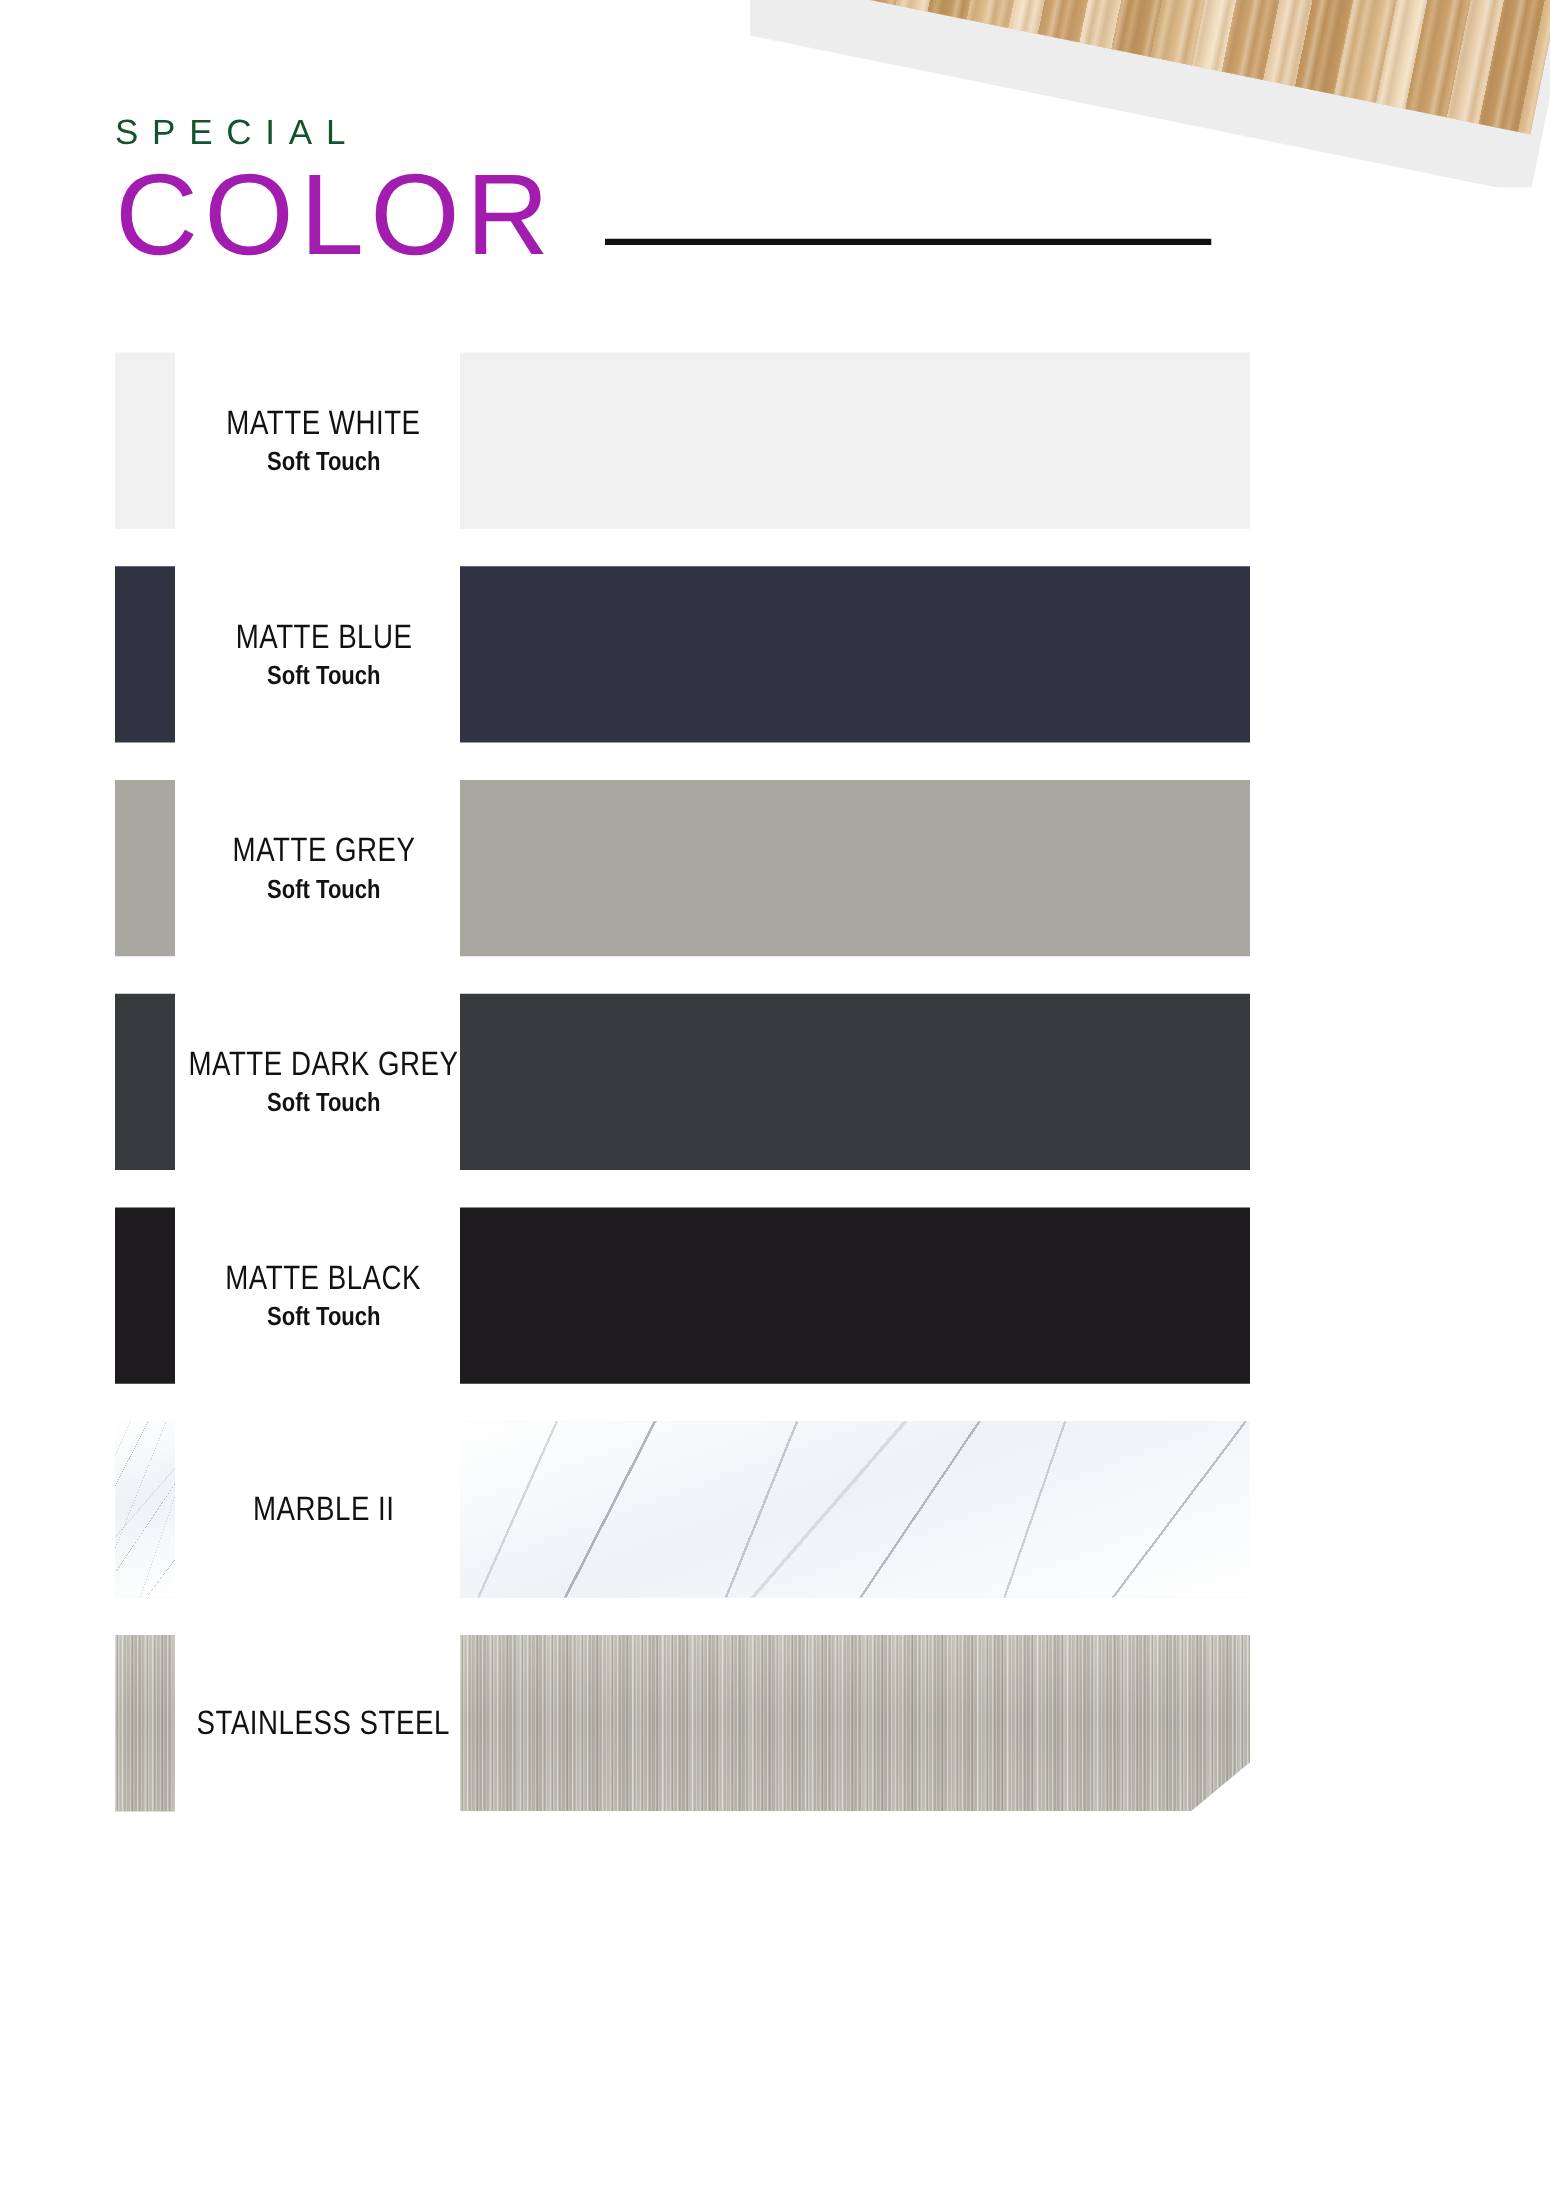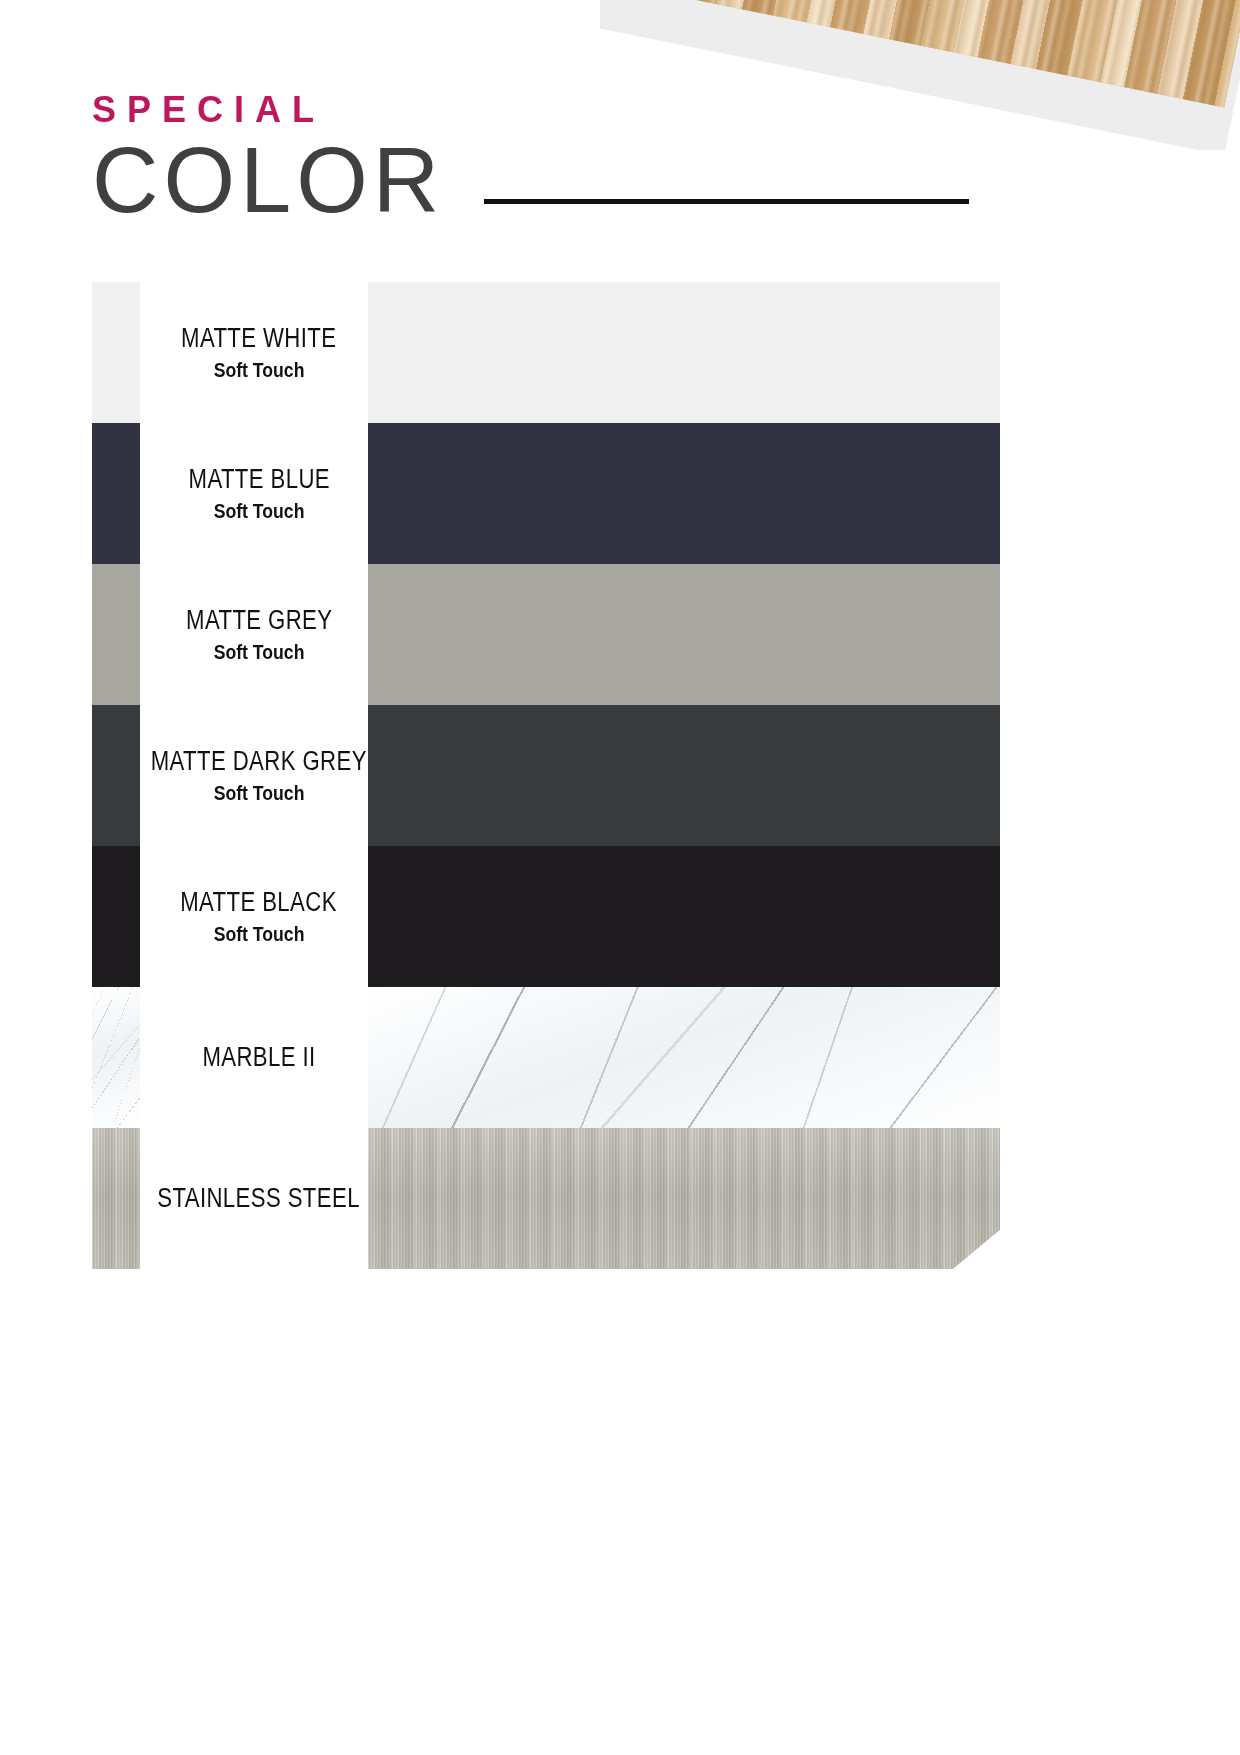--- a/index.html
+++ b/index.html
@@ -40,36 +40,36 @@
         rgba(234,208,172,1) 92px,
         rgba(234,208,172,1) 118px,
         rgba(196,152,96,1) 118px,
         rgba(196,152,96,1) 150px),
       linear-gradient(180deg, #e4c69b 0%, #cfa873 60%, #e8d2b0 100%);
   }
 
   
   .heading { position:absolute; left:92px; top:92px; }
   .heading-special {
-    font-size:36px; font-weight:700; letter-spacing:11px;
-    color:#be185d; line-height:1;
+    font-size:28px; font-weight:400; letter-spacing:11px;
+    color:#14532d; line-height:1;
   }
   .heading-row { display:flex; align-items:flex-end; margin-top:8px; }
   .heading-color {
     font-size:92px; font-weight:300; letter-spacing:5px;
-    color:#404040; line-height:0.96;
+    color:#a21caf; line-height:0.96;
   }
   .heading-rule {
     width:485px; height:5px; background:#111;
     margin-left:40px; margin-bottom:20px;
   }
 
   
   .rows { position:absolute; left:0; top:282px; width:1240px; }
-  .row { position:relative; height:141px; }
+  .row { position:relative; height:141px; margin-bottom:30px; }
   .row:last-child { margin-bottom:11px; }
 
   .chip { position:absolute; left:92px; top:0; width:48px; height:100%; }
   .label-block {
     position:absolute; left:150px; top:0; width:218px; height:100%;
     display:flex; flex-direction:column; align-items:center; justify-content:center;
   }
   .label-name {
     font-family:"Liberation Sans Narrow","Liberation Sans", sans-serif;
     font-size:27px; font-weight:400; letter-spacing:0.5px;

